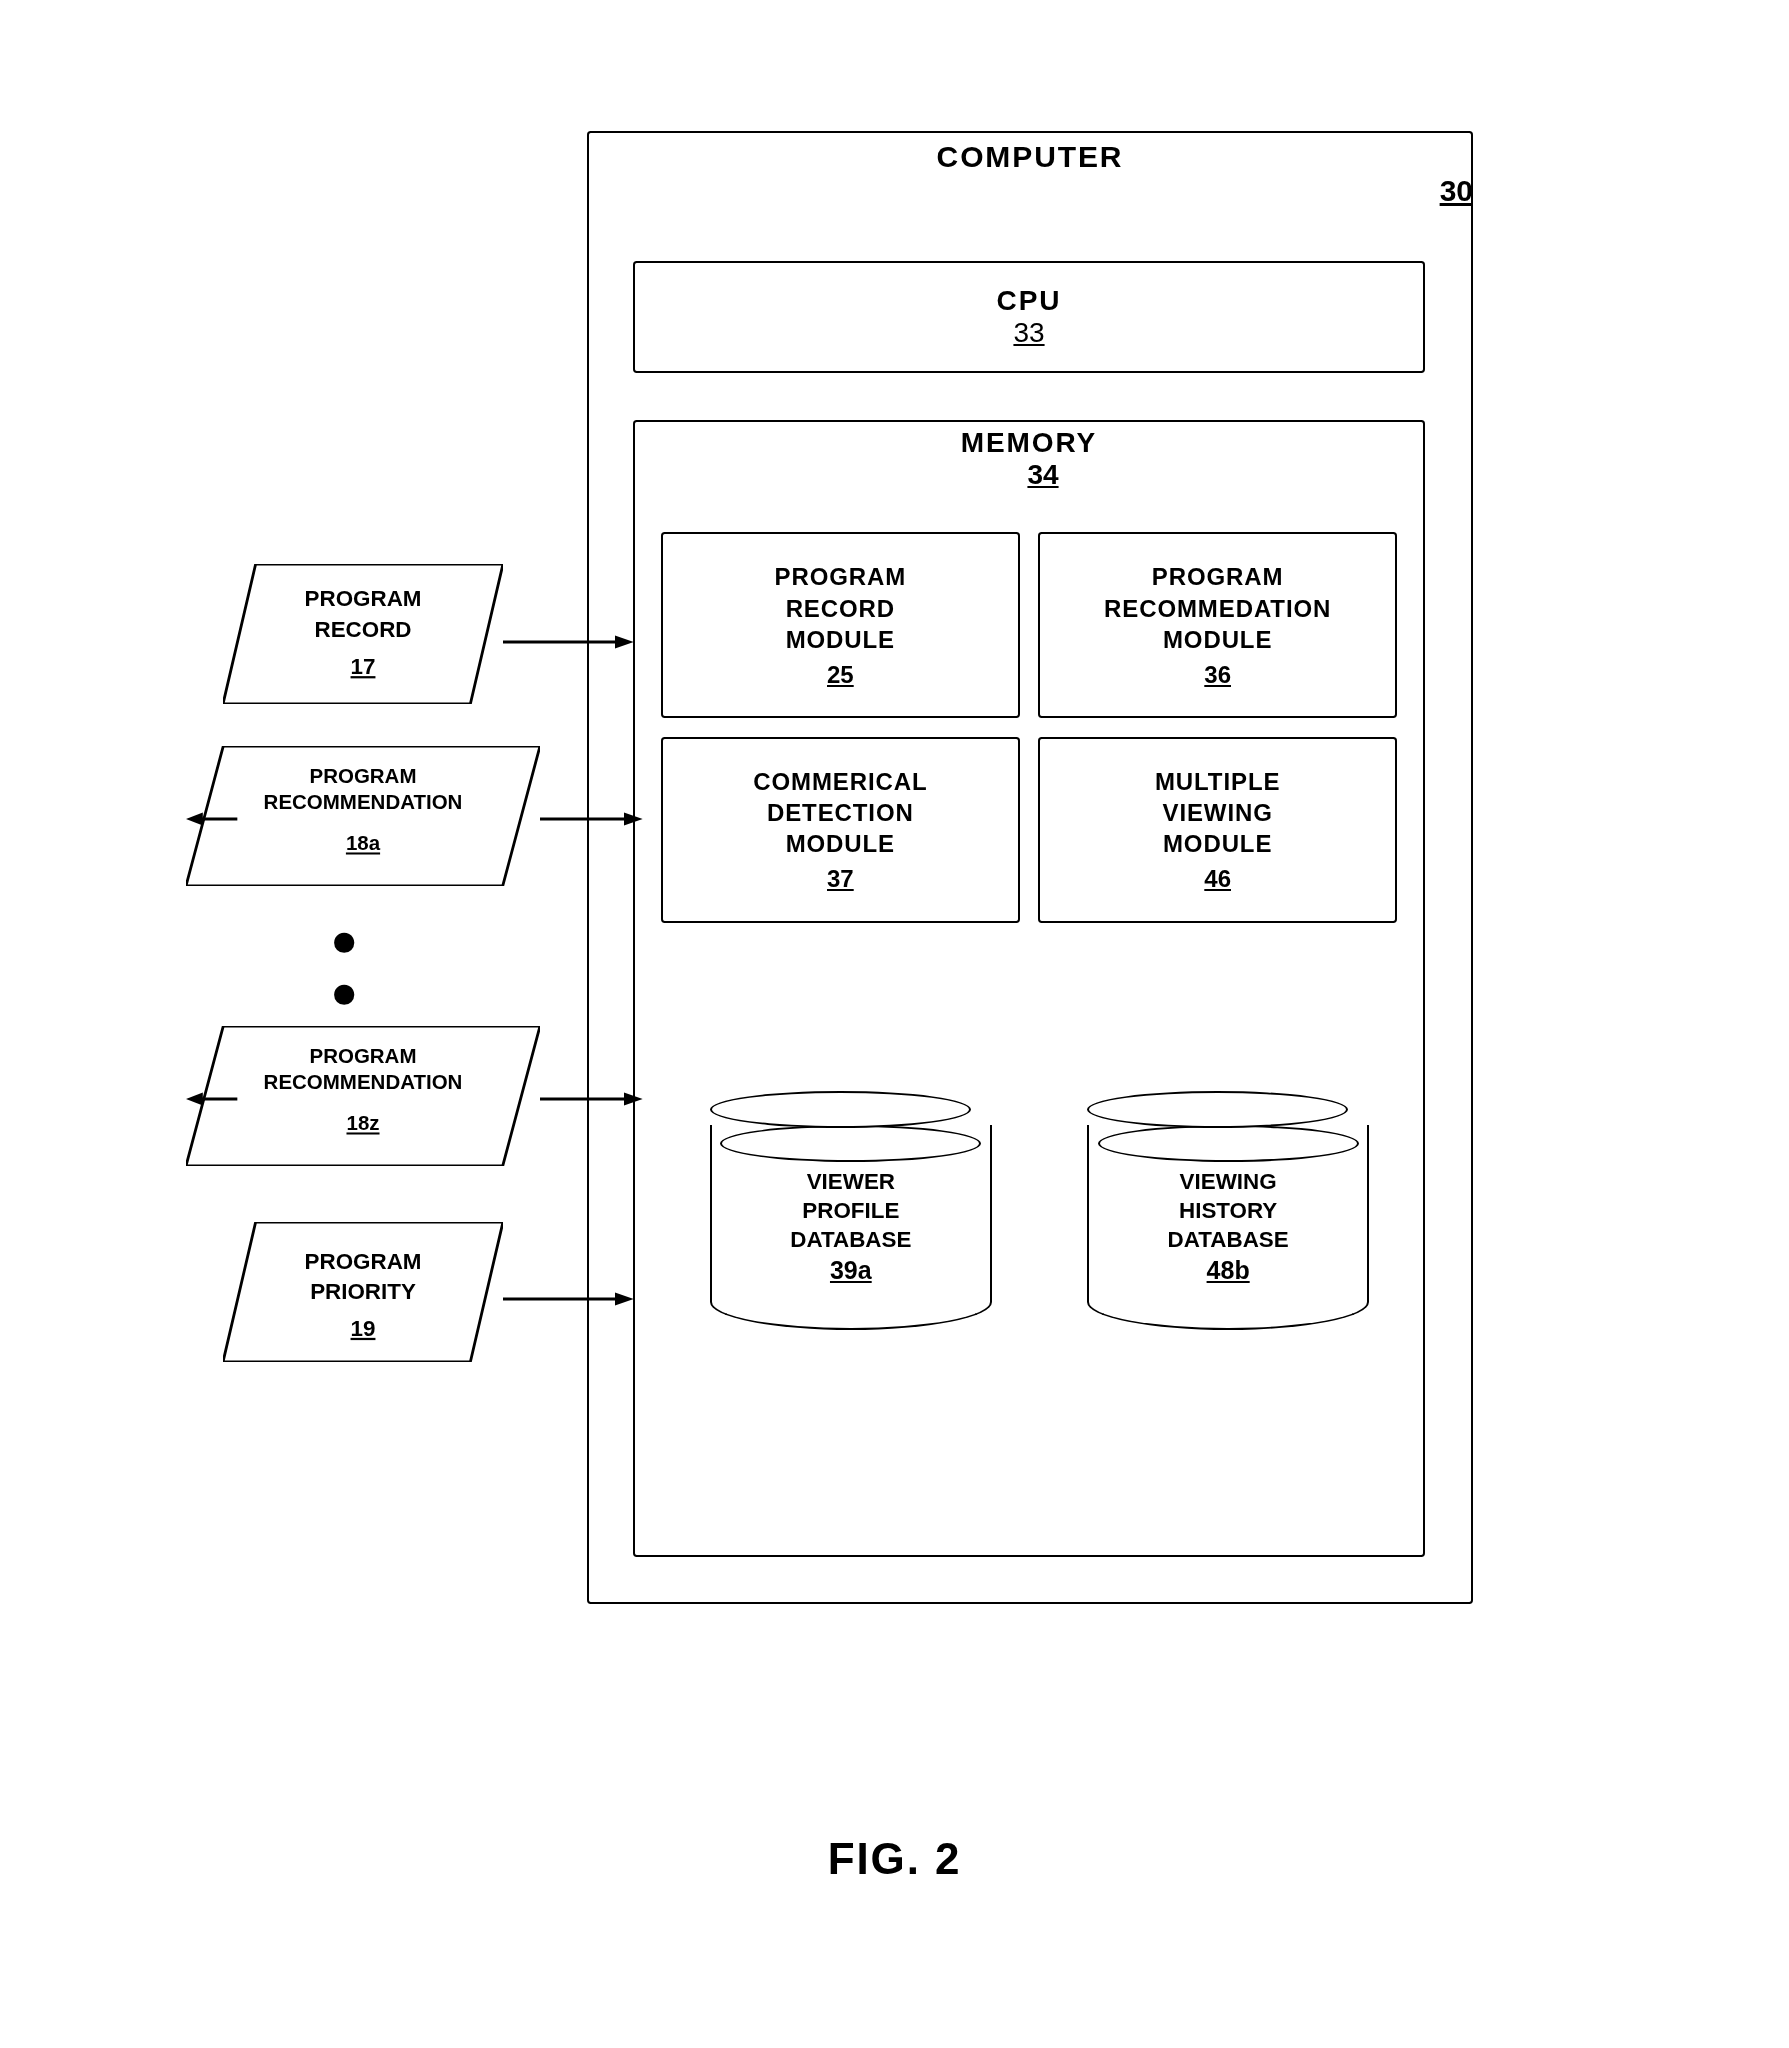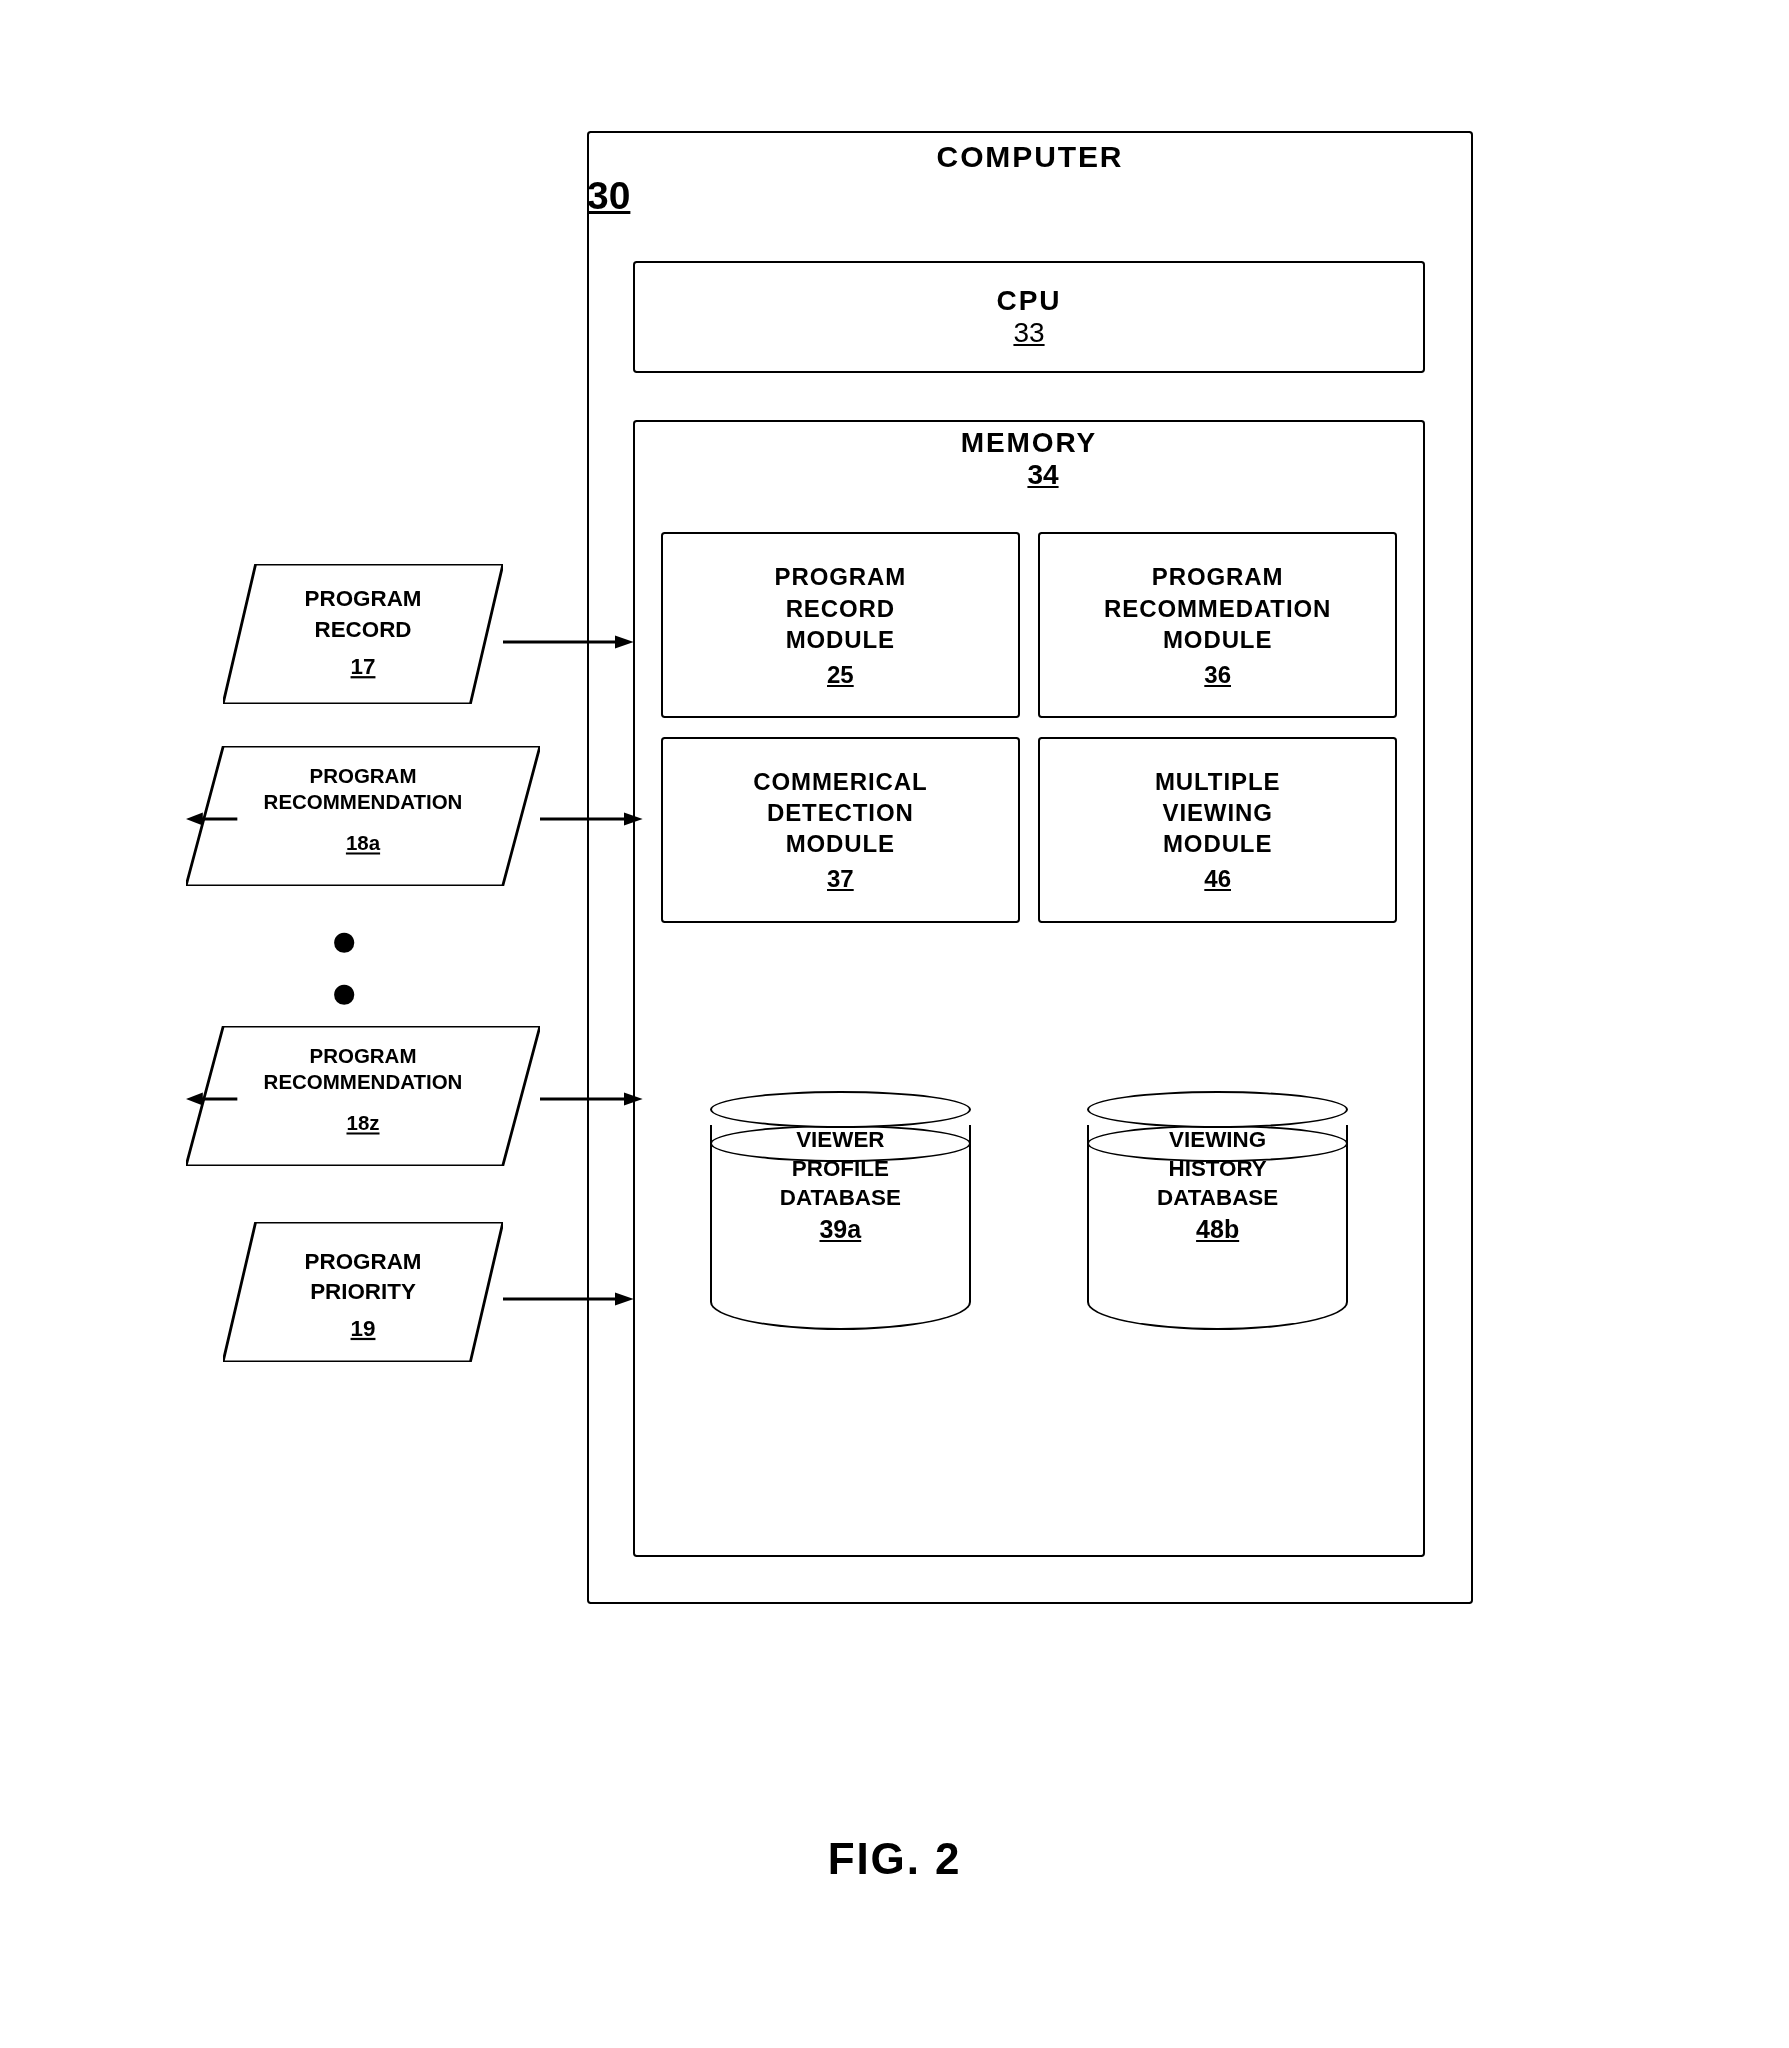--- a/index.html
+++ b/index.html
@@ -39,25 +39,25 @@
       text-align: center;
     }
 
     .computer-label .title {
       font-size: 30px;
       font-weight: bold;
       letter-spacing: 1.9px;
     }
 
     .computer-label .num {
-      font-size: 39px;
+      font-size: 30px;
       font-weight: bold;
       text-decoration: underline;
       display: block;
-      text-align: left;
+      text-align: right;
     }
 
     
     .cpu-box {
       position: absolute;
       left: 447px;
       top: 186px;
       width: 792px;
       height: 112px;
       border: 2.8px solid #000;
@@ -171,30 +171,30 @@
       align-items: center;
       justify-content: center;
     }
 
     .cylinder {
       width: 261px;
       position: relative;
     }
 
     .cylinder-body {
-      width: 261px;
+      width: 282px;
       height: 205px;
       border-left: 2.8px solid #000;
       border-right: 2.8px solid #000;
       border-bottom: 2.8px solid #000;
       border-radius: 0 0 50% 50% / 0 0 28px 28px;
       position: relative;
       display: flex;
       align-items: center;
-      justify-content: flex-start;
+      justify-content: center;
       flex-direction: column;
     }
 
     .cylinder-top {
       width: 261px;
       height: 37px;
       border: 2.8px solid #000;
       border-radius: 50%;
       background: #fff;
       position: relative;

